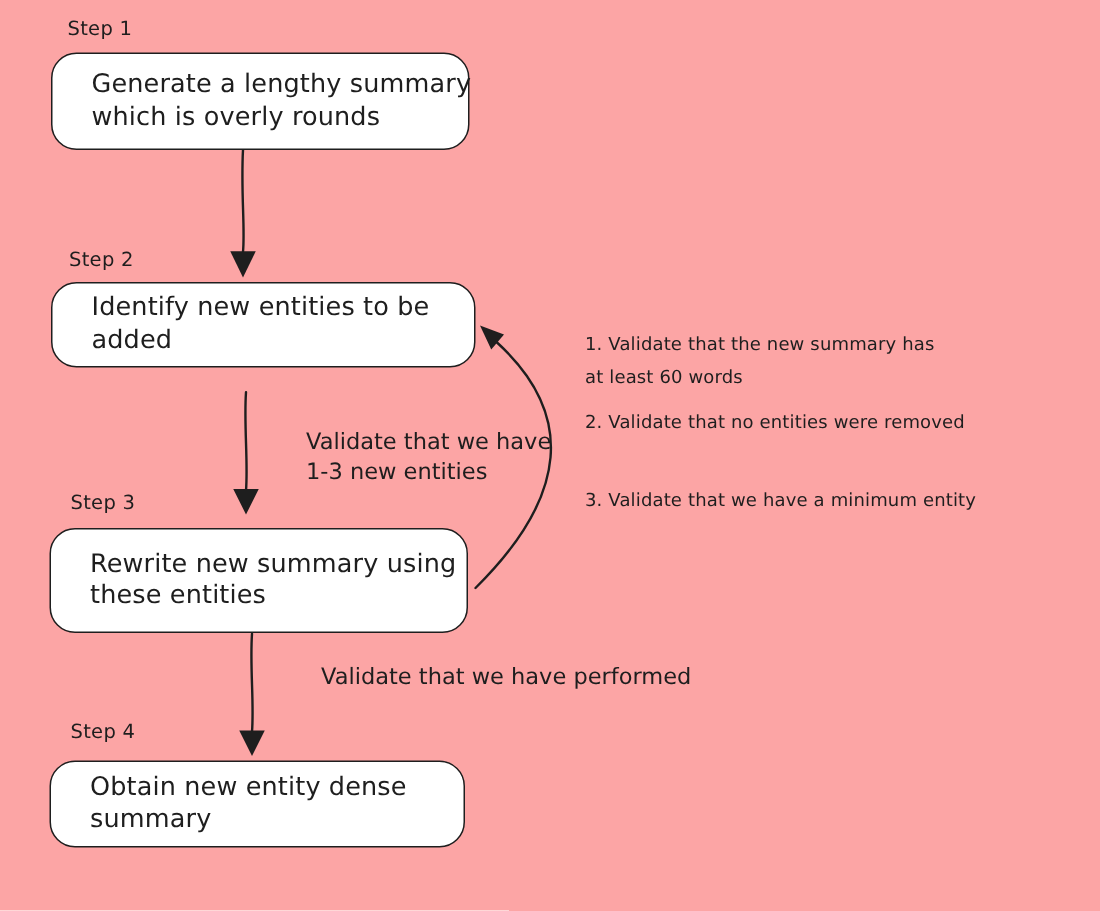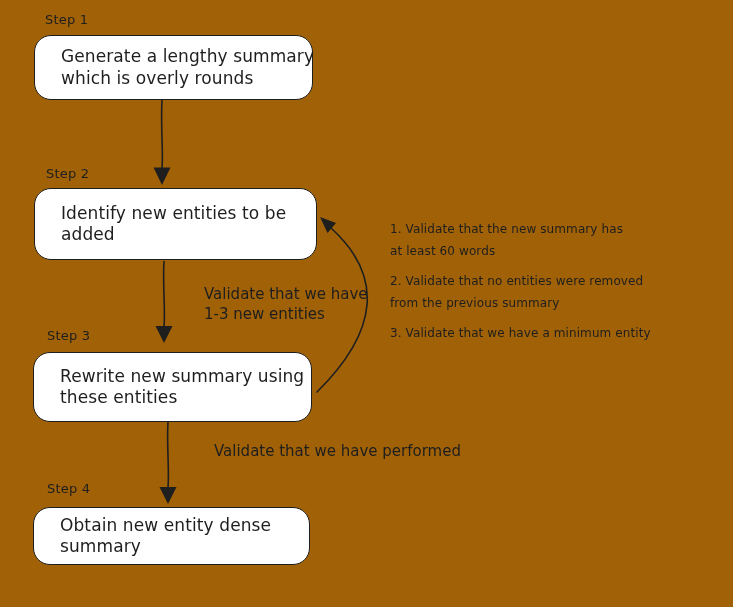--- a/index.html
+++ b/index.html
@@ -4,21 +4,21 @@
 <style>
   html, body {
     margin: 0;
     padding: 0;
     background: #ffffff;
   }
   .canvas {
     position: relative;
     width: 733px;
     height: 607px;
-    background: #a16207;
+    background: #fca5a5;
     font-family: "DejaVu Sans", sans-serif;
     color: #1e1e1e;
     overflow: hidden;
   }
   svg.connectors {
     position: absolute;
     left: 0; top: 0;
     width: 733px; height: 607px;
     pointer-events: none;
   }
@@ -61,21 +61,21 @@
   .validation {
     position: absolute;
     font-size: 12px;
     line-height: 21.5px;
     letter-spacing: 0.1px;
   }
   
   #lbl-step1 { left: 45px; top: 12px; }
   #node-step1 { left: 34px; top: 35px; width: 279px; height: 65px; }
   #lbl-step2 { left: 46px; top: 166px; }
-  #node-step2 { left: 34px; top: 188px; width: 283px; height: 72px; }
+  #node-step2 { left: 34px; top: 188px; width: 283px; height: 57px; }
   #lbl-step3 { left: 47px; top: 328px; }
   #node-step3 { left: 33px; top: 352px; width: 279px; height: 70px; }
   #lbl-step4 { left: 47px; top: 481px; }
   #node-step4 { left: 33px; top: 507px; width: 277px; height: 58px; }
   #edge-label-1 { left: 176px; top: 284px; }
   #edge-label-2 { left: 186px; top: 441px; }
   #validation-1 { left: 390px; top: 219px; }
   #validation-2 { left: 390px; top: 271px; }
   #validation-3 { left: 390px; top: 323px; }
 </style>
@@ -131,19 +131,18 @@
   <div class="edge-label" id="edge-label-2">
     <span class="line">Validate that we have performed</span>
   </div>
 
   <div class="validation" id="validation-1">
     <span class="line">1. Validate that the new summary has</span>
     <span class="line">at least 60 words</span>
   </div>
   <div class="validation" id="validation-2">
     <span class="line">2. Validate that no entities were removed</span>
-    <span class="line">from the previous summary</span>
   </div>
   <div class="validation" id="validation-3">
     <span class="line">3. Validate that we have a minimum entity</span>
   </div>
 
 </div>
 
 </body></html>

